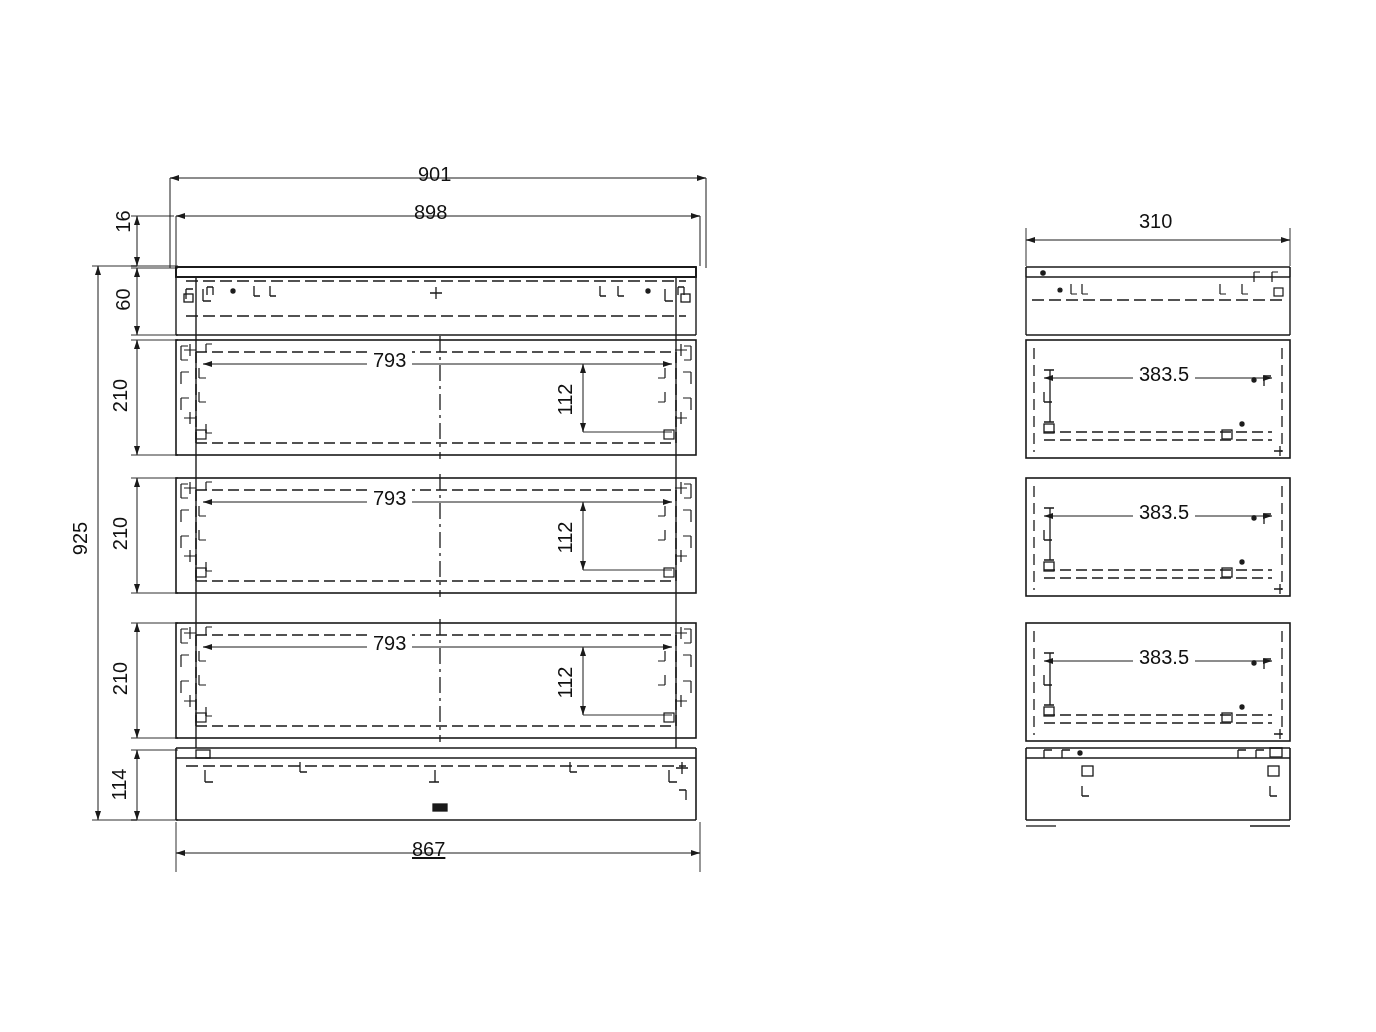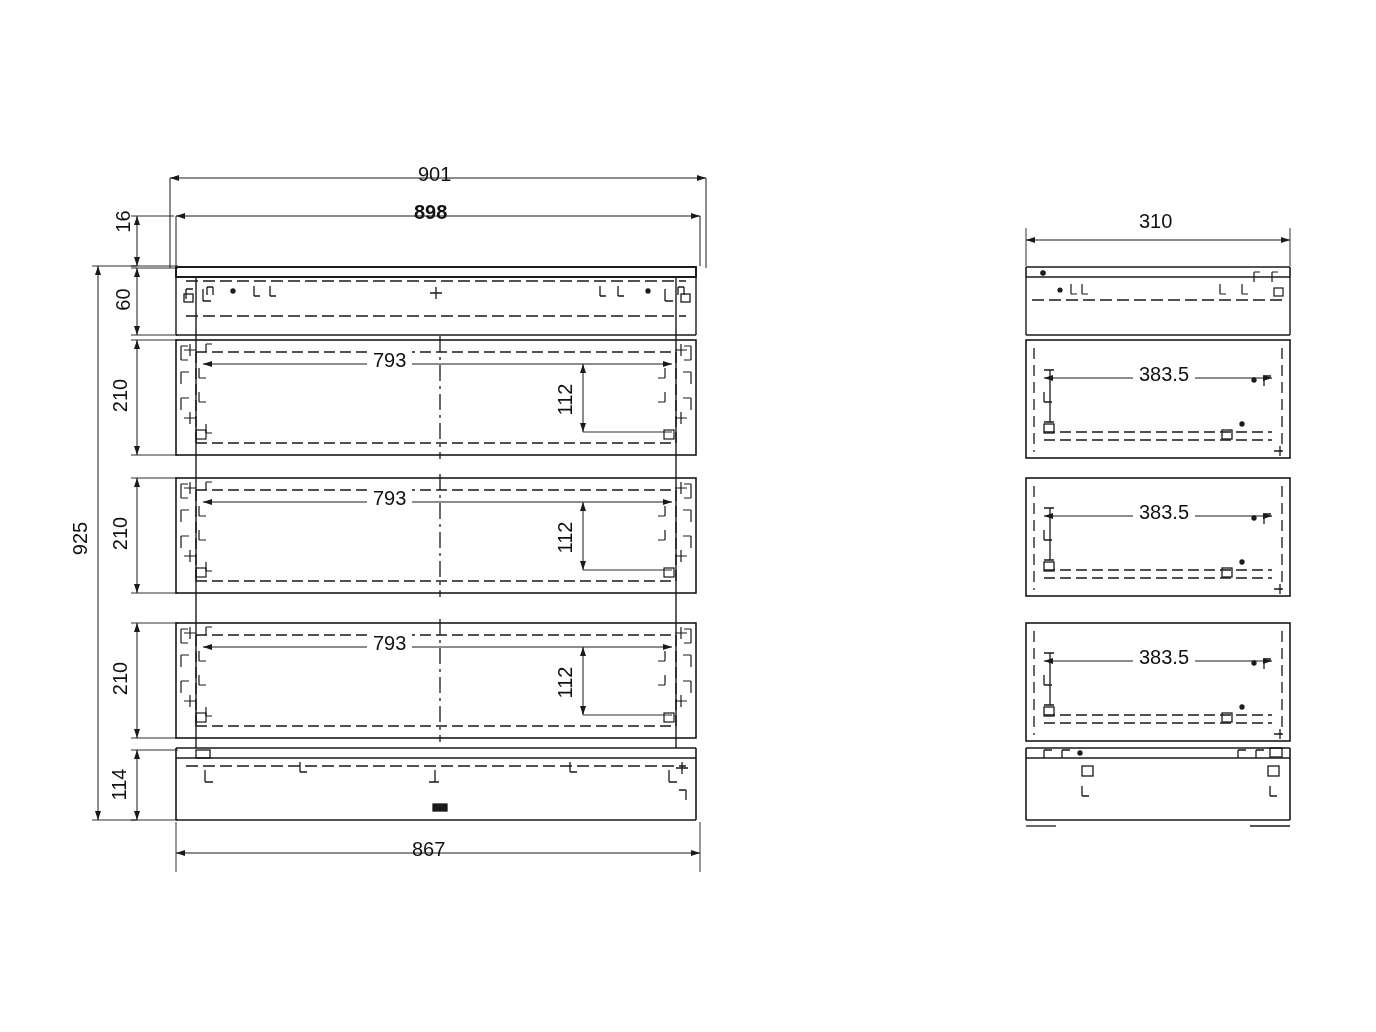--- a/index.html
+++ b/index.html
@@ -359,29 +359,29 @@
       <line x1="1026" y1="228" x2="1026" y2="266"></line>
       <line x1="1290" y1="228" x2="1290" y2="266"></line>
     </g>
     <line x1="1044" y1="378" x2="1272" y2="378" marker-start="url(#arrE)" marker-end="url(#arrS)"></line>
     <line x1="1044" y1="516" x2="1272" y2="516" marker-start="url(#arrE)" marker-end="url(#arrS)"></line>
     <line x1="1044" y1="661" x2="1272" y2="661" marker-start="url(#arrE)" marker-end="url(#arrS)"></line>
   </g>
 </svg>
 
 <div class="lbl" style="left:418px;top:163px;">901</div>
-<div class="lbl" style="left:414px;top:201px;font-weight:bold;">898</div>
+<div class="lbl" style="left:414px;top:201px;">898</div>
 <div class="lbl vert" style="left:112px;top:210px;transform:rotate(-90deg);">16</div>
 <div class="lbl vert" style="left:112px;top:288px;transform:rotate(-90deg);">60</div>
 <div class="lbl vert" style="left:104px;top:384px;transform:rotate(-90deg);">210</div>
 <div class="lbl vert" style="left:104px;top:522px;transform:rotate(-90deg);">210</div>
 <div class="lbl vert" style="left:104px;top:667px;transform:rotate(-90deg);">210</div>
 <div class="lbl vert" style="left:104px;top:773px;transform:rotate(-90deg);">114</div>
 <div class="lbl vert" style="left:64px;top:527px;transform:rotate(-90deg);">925</div>
-<div class="lbl" style="left:412px;top:838px;">867</div>
+<div class="lbl" style="left:412px;top:838px;text-decoration:underline;">867</div>
 
 <div class="lbl" style="left:367px;top:349px;background:#fff;padding:0 6px;">793</div>
 <div class="lbl" style="left:367px;top:487px;background:#fff;padding:0 6px;">793</div>
 <div class="lbl" style="left:367px;top:632px;background:#fff;padding:0 6px;">793</div>
 
 <div class="lbl vert" style="left:546px;top:388px;transform:rotate(-90deg);background:#fff;padding:0 4px;">112</div>
 <div class="lbl vert" style="left:546px;top:526px;transform:rotate(-90deg);background:#fff;padding:0 4px;">112</div>
 <div class="lbl vert" style="left:546px;top:671px;transform:rotate(-90deg);background:#fff;padding:0 4px;">112</div>
 
 <div class="lbl" style="left:1139px;top:210px;">310</div>

